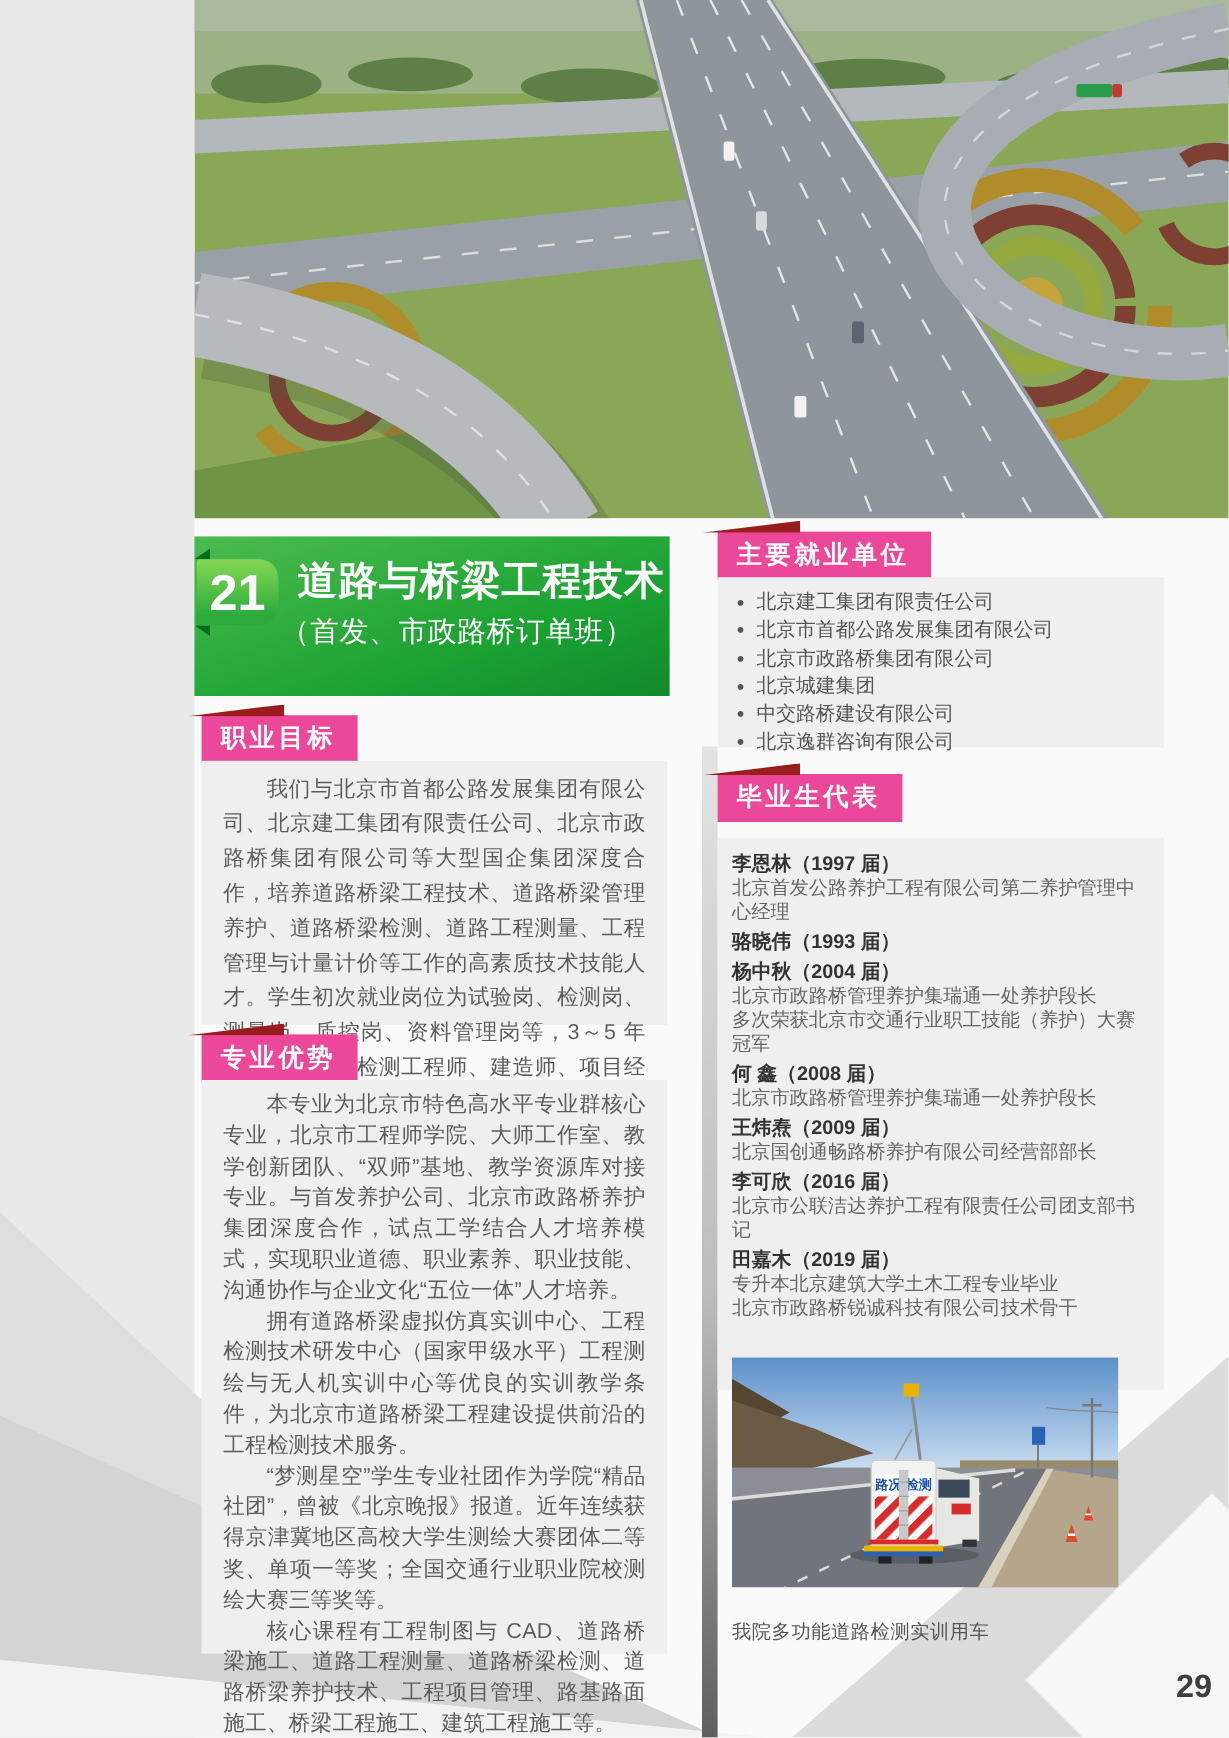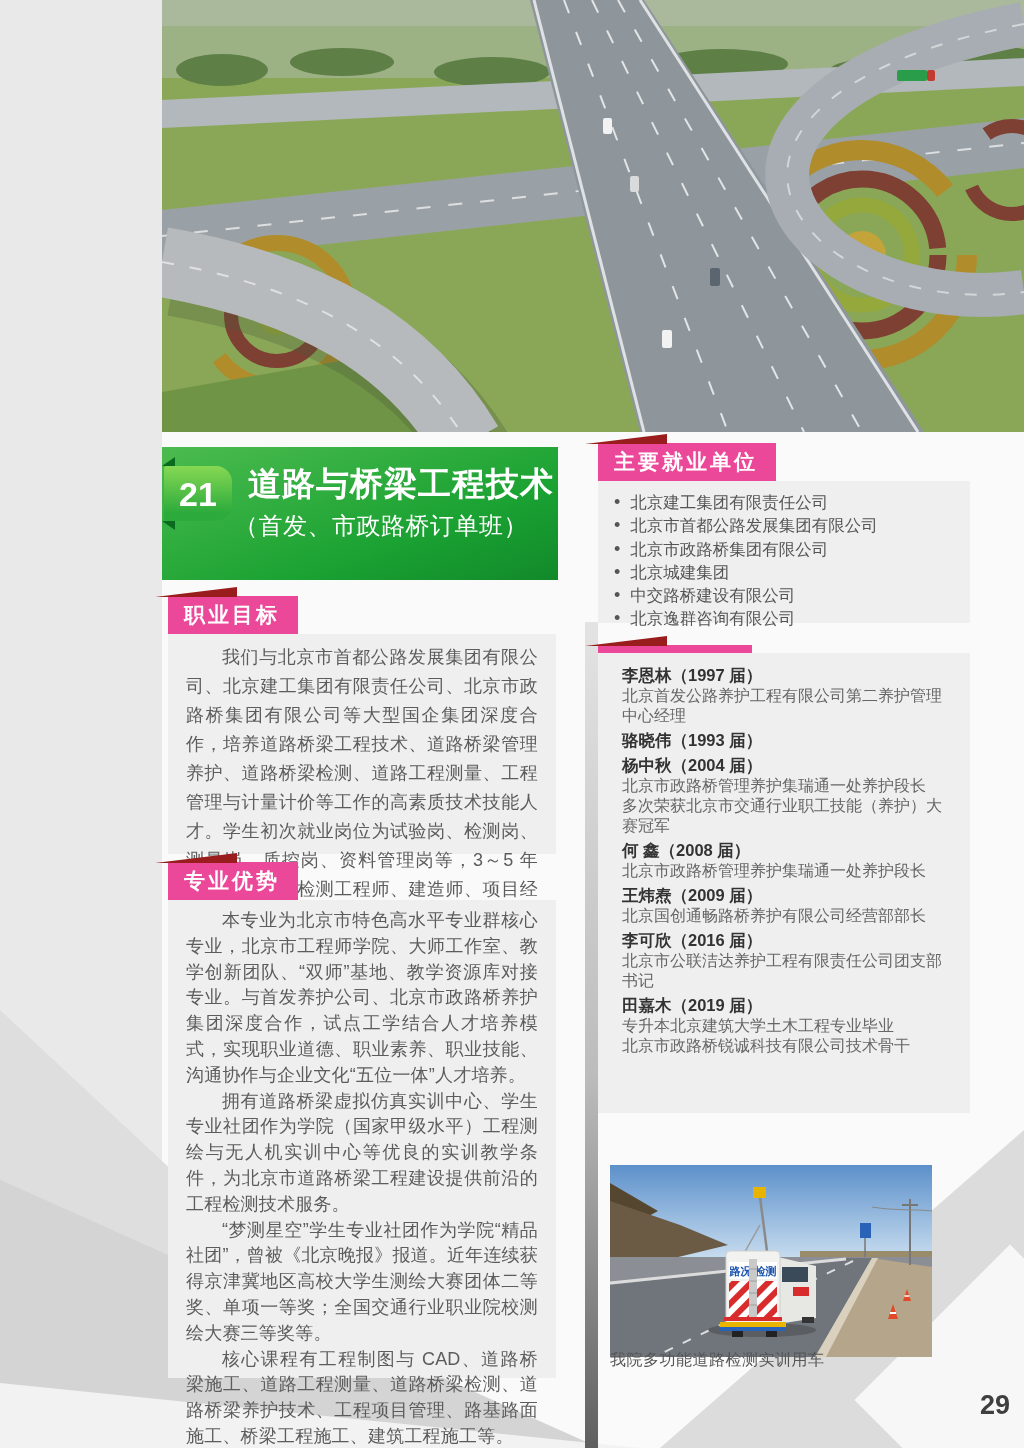--- a/index.html
+++ b/index.html
@@ -18,51 +18,51 @@
   .wr1{left:660px;top:1130px;width:364px;height:318px;background:#dcdcdc;clip-path:polygon(100% 0,100% 100%,0 100%);}
   .wr2{left:900px;top:1290px;width:220px;height:220px;background:#f7f7f7;transform:rotate(45deg);}
   .col-strip{left:585px;top:622px;width:13px;height:826px;background:linear-gradient(180deg,#e3e3e3 0%,#bcbcbc 55%,#5f5f5f 100%);}
   
   .hero{left:162px;top:0;width:862px;height:432px;overflow:hidden;}
   
   .banner{left:162px;top:447px;width:396px;height:133px;background:linear-gradient(160deg,#4cbb4f 0%,#1aa232 65%,#12892a 100%);}
   .banner .tab{position:absolute;left:2px;top:19px;width:68px;height:55px;
     background:linear-gradient(180deg,#86d854 0%,#2cab3c 85%);
     border-radius:3px 16px 16px 3px;display:flex;align-items:center;justify-content:center;}
-  .banner .tab span{color:#fff;font-size:34px;font-weight:bold;line-height:1;text-align:center;}
+  .banner .tab span{color:#fff;font-size:42px;font-weight:bold;line-height:1;text-align:center;}
   .curl{position:absolute;width:13px;height:9px;background:#0a6a1d;}
   .curl-a{left:0;top:10px;clip-path:polygon(0 100%,100% 0,100% 100%);}
   .curl-b{left:0;top:74px;clip-path:polygon(0 0,100% 0,100% 100%);}
   .banner .title{position:absolute;left:86px;top:15px;color:#fff;font-size:33px;font-weight:bold;letter-spacing:1px;white-space:nowrap;}
   .banner .subtitle{position:absolute;left:72px;top:63px;color:#fff;font-size:24px;letter-spacing:0.5px;white-space:nowrap;}
   
   .red-head{background:#ec4899;color:#fff;font-family:"Liberation Serif","DejaVu Serif",serif;
     font-weight:bold;font-size:21px;letter-spacing:3px;padding:5px 18px 7px 16px;white-space:nowrap;}
   .red-head::before{content:'';position:absolute;top:-9px;left:-13px;width:82px;height:10px;
     background:#9a1d1d;clip-path:polygon(0 100%,100% 0,100% 100%);}
   
   .gbox{background:#efefef;}
   .career-box{left:168px;top:634px;width:388px;height:220px;padding:9px 18px;box-sizing:border-box;}
   .adv-box{left:168px;top:900px;width:388px;height:478px;padding:8px 18px;box-sizing:border-box;}
   .career-box p{margin:0;text-indent:2em;text-align:justify;color:#5c5c5c;font-size:18px;line-height:29px;letter-spacing:0.3px;}
   .adv-box p{margin:0;text-indent:2em;text-align:justify;color:#5c5c5c;font-size:18px;line-height:25.8px;letter-spacing:0.2px;}
   .emp-box{left:598px;top:481px;width:372px;height:142px;padding:10px 16px;box-sizing:border-box;}
   .emp-box ul{margin:0;padding:0;list-style:none;}
   .emp-box li{display:flex;gap:10px;color:#555;font-size:16.5px;line-height:23.3px;}
   .emp-box .bullet{font-size:18px;line-height:23.3px;color:#555;}
-  .grad-box{left:598px;top:653px;width:372px;height:460px;padding:8px 24px;box-sizing:border-box;overflow:hidden;}
+  .grad-box{left:598px;top:698px;width:372px;height:460px;padding:8px 12px;box-sizing:border-box;overflow:hidden;}
   .grad-name{font-size:16.5px;font-weight:bold;color:#333;line-height:21px;margin-top:4px;}
   .grad-line{font-size:16px;color:#666;line-height:20px;}
   
   .career-head{left:168px;top:596px;}
   .adv-head{left:168px;top:862px;}
   .emp-head{left:598px;top:443px;}
   .grad-head{left:598px;top:645px;}
   
-  .vehicle{left:610px;top:1165px;width:378px;height:192px;overflow:hidden;}
+  .vehicle{left:610px;top:1131px;width:378px;height:192px;overflow:hidden;}
   .caption{left:610px;top:1350px;width:340px;font-size:16px;color:#565656;letter-spacing:0.5px;}
   .page-num{left:950px;top:1390px;width:60px;text-align:right;font-size:27px;font-weight:bold;color:#3f3f3f;}
 </style>
 </head>
 <body>
 
 <div class="abs margin-left"></div>
 <div class="abs wedge w1"></div>
 <div class="abs wedge w2"></div>
 <div class="abs wedge w3"></div>
@@ -140,21 +140,21 @@
 </div>
 
 <div class="abs red-head career-head">职业目标</div>
 <div class="abs gbox career-box">
     <p>我们与北京市首都公路发展集团有限公司、北京建工集团有限责任公司、北京市政路桥集团有限公司等大型国企集团深度合作，培养道路桥梁工程技术、道路桥梁管理养护、道路桥梁检测、道路工程测量、工程管理与计量计价等工作的高素质技术技能人才。学生初次就业岗位为试验岗、检测岗、测量岗、质控岗、资料管理岗等，3～5 年后，可向试验检测工程师、建造师、项目经理等方向发展。</p>
   </div>
 
 <div class="abs red-head adv-head">专业优势</div>
 <div class="abs gbox adv-box">
     <p>本专业为北京市特色高水平专业群核心专业，北京市工程师学院、大师工作室、教学创新团队、“双师”基地、教学资源库对接专业。与首发养护公司、北京市政路桥养护集团深度合作，试点工学结合人才培养模式，实现职业道德、职业素养、职业技能、沟通协作与企业文化“五位一体”人才培养。</p>
-    <p>拥有道路桥梁虚拟仿真实训中心、学生专业社团作为学院（国家甲级水平）工程测绘与无人机实训中心等优良的实训教学条件，为北京市道路桥梁工程建设提供前沿的工程检测技术服务。</p>
+    <p>拥有道路桥梁虚拟仿真实训中心、工程检测技术研发中心（国家甲级水平）工程测绘与无人机实训中心等优良的实训教学条件，为北京市道路桥梁工程建设提供前沿的工程检测技术服务。</p>
     <p>“梦测星空”学生专业社团作为学院“精品社团”，曾被《北京晚报》报道。近年连续获得京津冀地区高校大学生测绘大赛团体二等奖、单项一等奖；全国交通行业职业院校测绘大赛三等奖等。</p>
     <p>核心课程有工程制图与 CAD、道路桥梁施工、道路工程测量、道路桥梁检测、道路桥梁养护技术、工程项目管理、路基路面施工、桥梁工程施工、建筑工程施工等。</p>
   </div>
 
 <div class="abs red-head emp-head">主要就业单位</div>
 <div class="abs gbox emp-box">
   <ul>
       <li>
         <span class="bullet">•</span>
         <span>北京建工集团有限责任公司</span>

